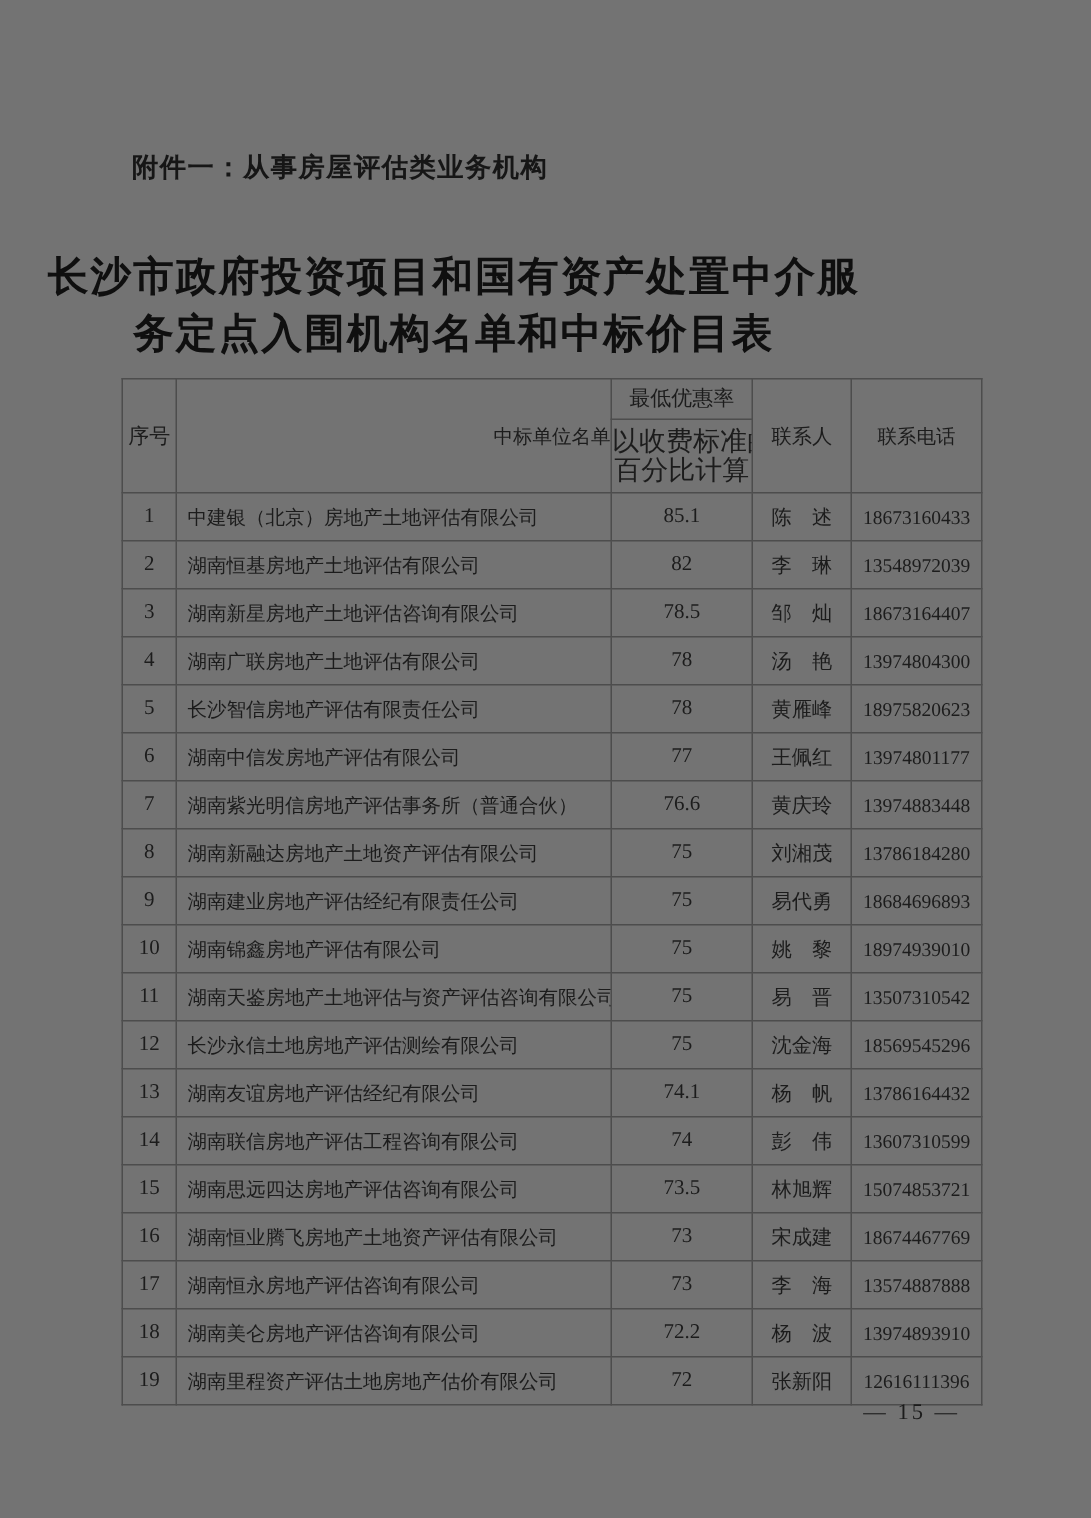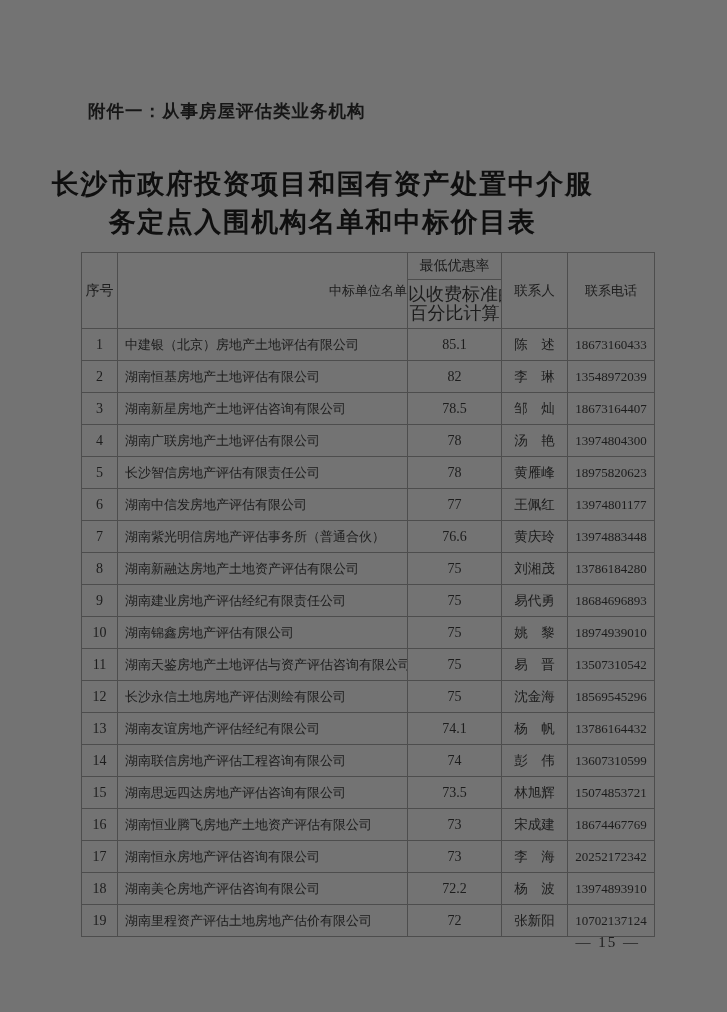--- a/index.html
+++ b/index.html
@@ -32,21 +32,20 @@
     left: 0;
     top: 165px;
     width: 605px;
     text-align: center;
     font-family: "Liberation Serif", "DejaVu Serif", serif;
     font-size: 27px;
     font-weight: bold;
     line-height: 38px;
     letter-spacing: 1.5px;
     color: #0f0f0f;
-    margin-left: 20px;
   }
   table.main-table {
     position: absolute;
     left: 81px;
     top: 252px;
     width: 568px;
     border-collapse: collapse;
     table-layout: fixed;
   }
   table.main-table th,
@@ -222,34 +221,34 @@
           <td class="col-company">湖南恒业腾飞房地产土地资产评估有限公司</td>
           <td class="col-rate">73</td>
           <td class="col-contact">宋成建</td>
           <td class="col-phone">18674467769</td>
         </tr>
         <tr>
           <td class="col-index">17</td>
           <td class="col-company">湖南恒永房地产评估咨询有限公司</td>
           <td class="col-rate">73</td>
           <td class="col-contact">李　海</td>
-          <td class="col-phone">20252172342</td>
+          <td class="col-phone">13574887888</td>
         </tr>
         <tr>
           <td class="col-index">18</td>
           <td class="col-company">湖南美仑房地产评估咨询有限公司</td>
           <td class="col-rate">72.2</td>
           <td class="col-contact">杨　波</td>
           <td class="col-phone">13974893910</td>
         </tr>
         <tr>
           <td class="col-index">19</td>
           <td class="col-company">湖南里程资产评估土地房地产估价有限公司</td>
           <td class="col-rate">72</td>
           <td class="col-contact">张新阳</td>
-          <td class="col-phone">10702137124</td>
+          <td class="col-phone">12616111396</td>
         </tr>
       </tbody>
   </table>
 
   <div class="page-number">— 15 —</div>
 
 </div>
 
 </body></html>

